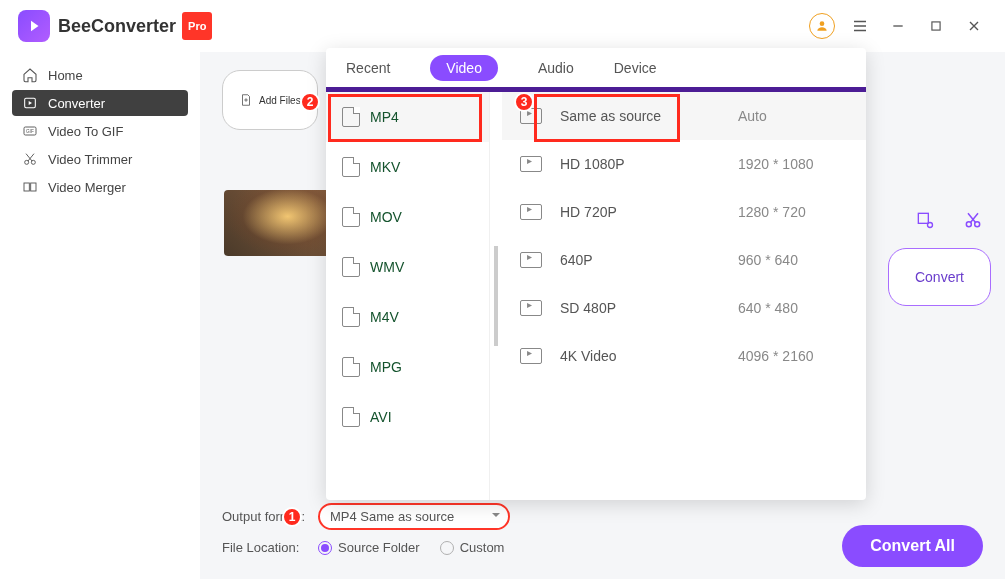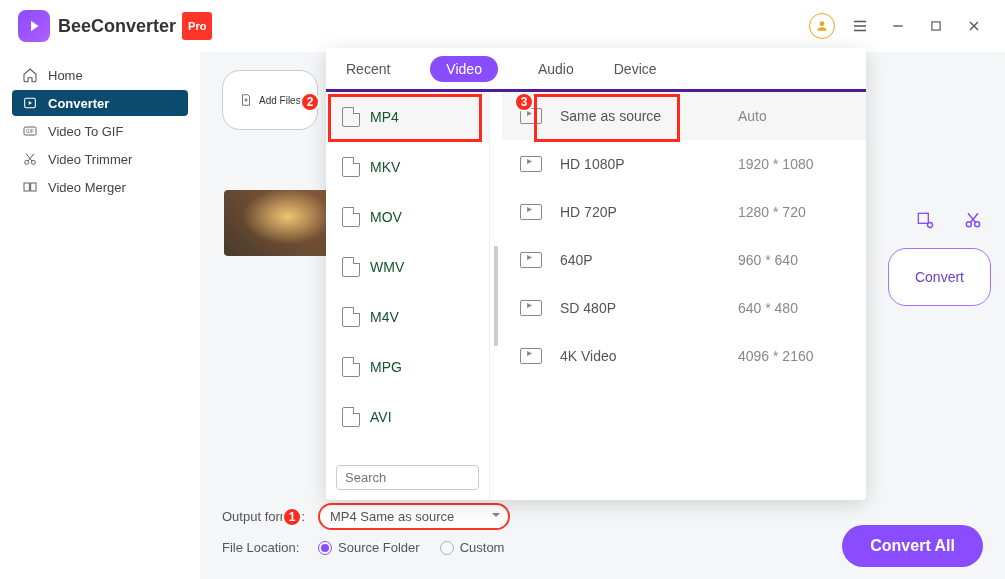--- a/index.html
+++ b/index.html
@@ -11,21 +11,21 @@
 .appname { font-weight: 700; font-size: 18px; margin-right: 6px; }
 .badge-pro { background:#ff3528; color:#fff; font-size:11px; font-weight:700; padding:8px 6px; border-radius:3px; }
 .titlebar-spacer { flex:1; }
 .tb-btn { width: 26px; height:26px; display:flex; align-items:center; justify-content:center; margin-left: 12px; border-radius:50%; cursor:pointer; }
 .avatar-circle { border: 1.5px solid #f0a020; }
 .avatar-circle svg { width:14px; height:14px; }
 
 .app-body { display:flex; height: calc(579px - 52px); }
 .sidebar { width: 200px; padding: 10px 12px; }
 .sidebar-item { display:flex; align-items:center; height: 26px; padding: 0 10px; border-radius: 4px; cursor:pointer; margin-bottom: 2px; }
-.sidebar-item.active { background: #0c4a6e; font-weight: bold; }
+.sidebar-item.active { background: #404040; }
 .sidebar-item.active span { color: #fff; }
 .sidebar-item .si-icon { width:16px; height:16px; margin-right:10px; display:flex; align-items:center; justify-content:center; }
 .sidebar-item span { font-size: 13px; color:#444; }
 
 .main { flex:1; background:#f5f6f8; position:relative; padding: 18px 22px; }
 .add-files-btn { background:#fff; border:1px solid #ccc; border-radius: 18px; padding: 22px 16px; display:inline-flex; align-items:center; cursor:pointer; font-size:10px; }
 .add-files-btn svg { width:14px; height:14px; margin-right:6px; }
 
 .thumb { position:absolute; top:138px; left:24px; width:106px; height:66px; border-radius:4px; background:linear-gradient(45deg,#4a3a2a,#8a6040); overflow:hidden; }
 .thumb::after { content:''; position:absolute; inset:0; background: radial-gradient(ellipse at 60% 40%, rgba(255,210,120,.9), rgba(120,70,40,.2) 50%, transparent 70%); }
@@ -44,21 +44,21 @@
 .radio.checked { border-color:#8a4cff; }
 .radio.checked::after { content:''; width:8px; height:8px; border-radius:50%; background:#8a4cff; }
 .radio-group { display:flex; align-items:center; gap:4px; }
 .radio-opt { display:flex; align-items:center; margin-right: 16px; cursor:pointer; }
 
 
 .anno { position:absolute; width:20px; height:20px; border-radius:50%; background:#ff2a1e; color:#fff; font-size:12px; font-weight:700; display:flex; align-items:center; justify-content:center; border:2px solid #fff; z-index:50; }
 
 
 .panel { position:absolute; top:48px; left:326px; width:540px; height:452px; background:#fff; border-radius:4px; box-shadow:0 4px 20px rgba(0,0,0,.15); z-index:40; display:flex; flex-direction:column; }
-.panel-tabs { display:flex; align-items:center; height:44px; padding:0 20px; gap: 40px; border-bottom:3px solid #4c1d95; }
+.panel-tabs { display:flex; align-items:center; height:44px; padding:0 20px; gap: 40px; border-bottom:5px solid #4c1d95; }
 .panel-tab { font-size:14px; color:#555; cursor:pointer; }
 .panel-tab.active { background:#8a4cff; color:#fff; padding:5px 16px; border-radius:14px; }
 .panel-body { flex:1; display:flex; overflow:hidden; }
 .formats { width:164px; border-right:1px solid #f0f0f0; overflow-y:auto; display:flex; flex-direction:column; position:relative; }
 .format-item { height:50px; display:flex; align-items:center; padding:0 16px; cursor:pointer; font-size:14px; color:#14532d; gap:10px; }
 .format-item.active { background:#f6f6f6; }
 .format-icon { width:18px; height:20px; border:1.5px solid #888; border-radius:2px; position:relative; }
 .format-icon::after { content:''; position:absolute; right:-1px; top:-1px; width:6px; height:6px; background:#fff; border-left:1.5px solid #888; border-bottom:1.5px solid #888; }
 .formats-search { margin:auto 10px 10px; }
 .formats-search input { width:100%; border:1px solid #ccc; border-radius:4px; padding:4px 8px; font-size:13px; }
@@ -249,21 +249,20 @@
           <span>M4V</span>
         </div>
       <div class="format-item">
           <span class="format-icon"></span>
           <span>MPG</span>
         </div>
       <div class="format-item">
           <span class="format-icon"></span>
           <span>AVI</span>
         </div>
-      <div class="formats-search"><input placeholder="Search" style=""></div>
     </div>
     <div class="sizes-scroll"></div>
     <div class="sizes">
       <div class="size-row active">
           <span class="size-icon"></span>
           <span class="size-name">Same as source</span>
           <span class="size-res">Auto</span>
         </div>
       <div class="size-row">
           <span class="size-icon"></span>

